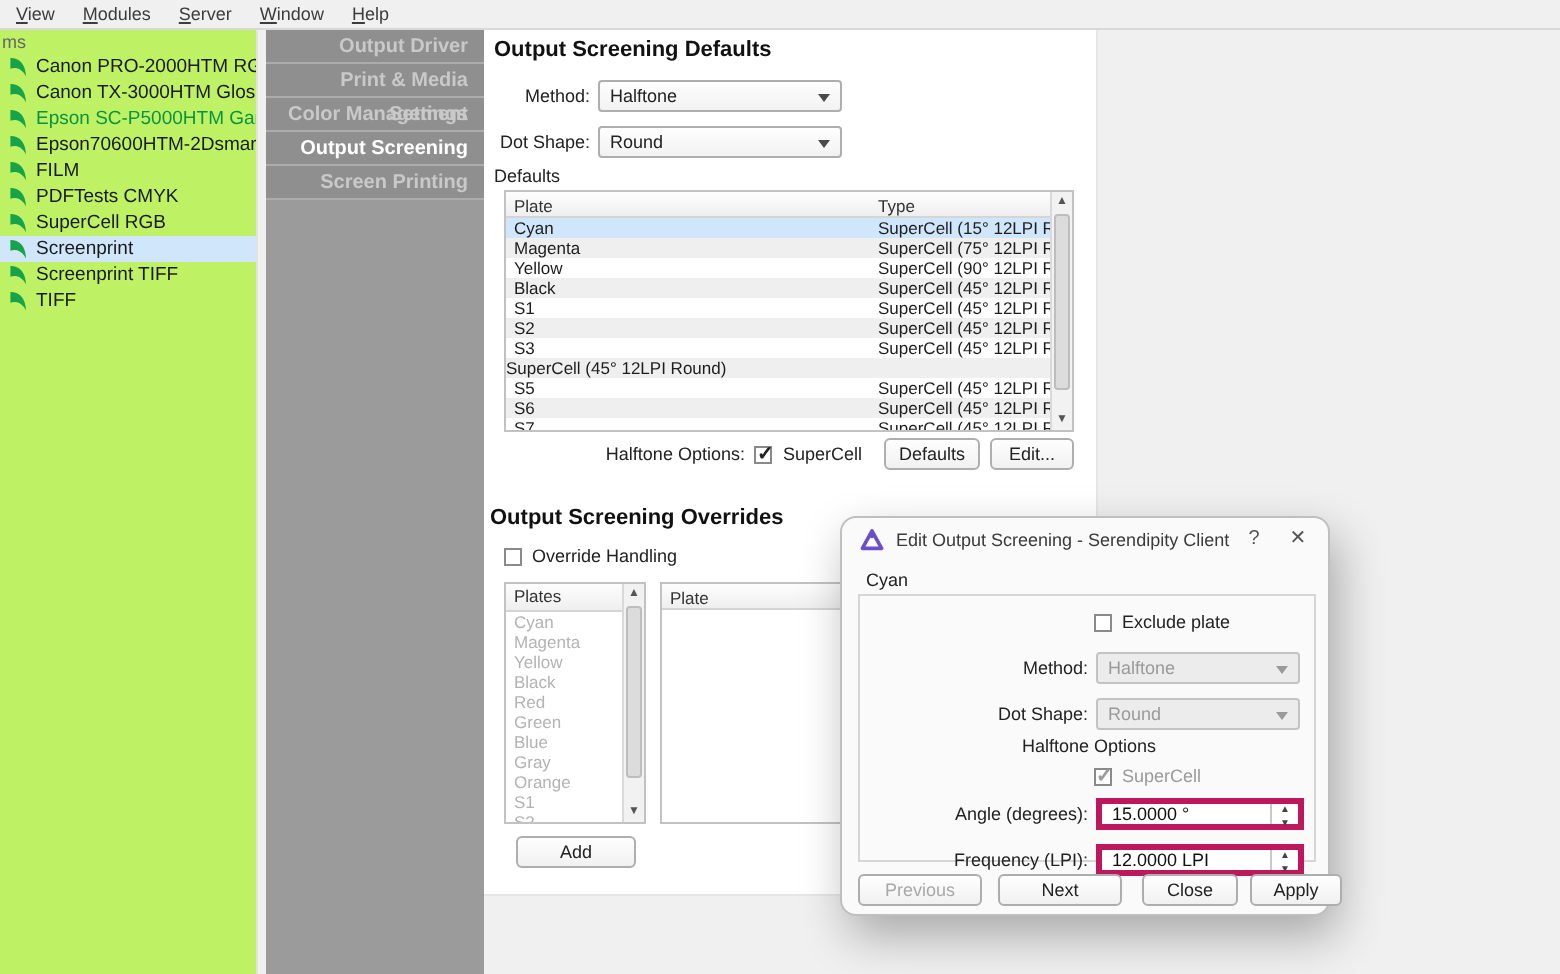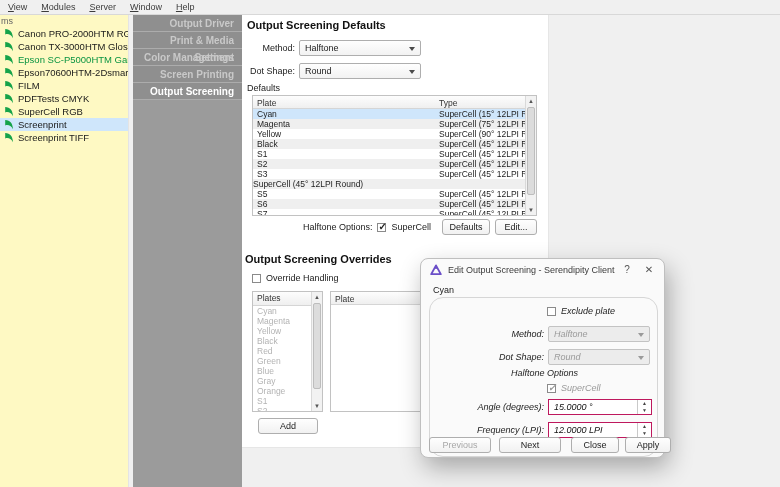--- a/index.html
+++ b/index.html
@@ -7,21 +7,21 @@
        font-family:"Liberation Sans",sans-serif;-webkit-font-smoothing:antialiased;}
   #root{position:relative;width:780px;height:487px;background:#f0f0f0;font-size:9px;color:#222;}
 
   
   .menubar{position:absolute;left:0;top:0;width:780px;height:15px;background:#f0f0f0;
            border-bottom:1px solid #d8d8d8;display:flex;align-items:center;padding-left:1px;box-sizing:border-box;}
   .menubar .mitem{display:inline-block;padding:1px 7px;color:#3c3c3c;font-size:9px;}
   .menubar .mitem::first-letter{text-decoration:underline;}
 
   
-  .sidebar{position:absolute;left:0;top:15px;width:128px;bottom:0;background:#fef9c3;overflow:hidden;}
+  .sidebar{position:absolute;left:0;top:15px;width:128px;bottom:0;background:#bef264;overflow:hidden;}
   .sidebar-header{height:12px;line-height:12px;color:#666;font-size:9px;padding-left:1px;}
   .sitem{height:13px;display:flex;align-items:center;white-space:nowrap;overflow:hidden;}
   .sitem.selected{background:#cfe6fb;}
   .sitem .icon{width:10px;height:11px;margin-left:4px;flex:0 0 auto;}
   .sitem .lbl{margin-left:4px;font-size:9.5px;color:#1a1a1a;}
   .sitem.green-text .lbl{color:#0a9442;}
   .side-scroll{position:absolute;left:128px;top:15px;width:5px;bottom:0;background:#f0f0f0;border-left:1px solid #e4e4e4;box-sizing:border-box;}
 
   
   .navpanel{position:absolute;left:133px;top:15px;width:109px;bottom:0;background:#9b9b9b;}
@@ -75,23 +75,23 @@
 
   
   .dialog{position:absolute;left:420px;top:258px;width:245px;height:200px;background:#fafafa;
           border:1px solid #bfbfbf;border-radius:8px;box-shadow:4px 10px 24px rgba(0,0,0,.30);
           box-sizing:border-box;z-index:50;}
   .dlg-titlebar{position:absolute;left:0;top:0;right:0;height:22px;display:flex;align-items:center;}
   .dlg-icon{width:12px;height:12px;margin-left:9px;flex:0 0 auto;}
   .dlg-title{margin-left:6px;font-size:9px;color:#3a3a3a;flex:1;white-space:nowrap;overflow:hidden;}
   .dlg-sysbtn{width:22px;height:18px;text-align:center;line-height:18px;color:#555;font-size:10px;}
   .dlg-group-label{position:absolute;left:12px;top:26px;font-size:9px;color:#222;}
-  .dlg-group{position:absolute;left:8px;top:38px;width:229px;height:160px;border:1px solid #d6d6d6;border-radius:14px;box-sizing:border-box;font-style:italic;}
+  .dlg-group{position:absolute;left:8px;top:38px;width:229px;height:134px;border:1px solid #d6d6d6;border-radius:0;box-sizing:border-box;}
   .dlg-row-label{position:absolute;text-align:right;font-size:9px;color:#222;width:100px;}
-  .spin{position:absolute;height:16px;border:1px solid #be185d;background:#fff;display:flex;align-items:center;
+  .spin{position:absolute;height:16px;border:3px solid #be185d;background:#fff;display:flex;align-items:center;
         font-size:9px;box-sizing:border-box;padding-left:5px;color:#111;}
   .spinbtns{position:absolute;right:0;top:0;bottom:0;width:13px;border-left:1px solid #c9c9c9;display:flex;flex-direction:column;}
   .spinbtns div{flex:1;text-align:center;font-size:5px;line-height:7px;color:#444;}
   .hopts-hdr{position:absolute;display:flex;align-items:center;flex-direction:column;}
   .hopts-hdr .txt{font-size:9px;color:#222;}
   .hopts-hdr .line{height:1px;background:#dcdcdc;flex:1;margin-left:6px;}
   .cbrow{position:absolute;display:flex;align-items:center;gap:5px;font-size:9px;color:#222;}
   .cbrow.dimlbl{color:#9a9a9a;}
 </style>
 </head>
@@ -172,35 +172,41 @@
           <span class="lbl">Screenprint</span>
         </div>
 
         <div class="sitem">
           <svg class="icon" viewBox="0 0 10 11">
             <path d="M1.2 1 C6.2 1 8.8 4.6 9 10.2 C7 6.4 4 5.4 1.2 6.4 Z" fill="#16a34a"></path>
           </svg>
           <span class="lbl">Screenprint TIFF</span>
         </div>
 
+        <div class="sitem">
+          <svg class="icon" viewBox="0 0 10 11">
+            <path d="M1.2 1 C6.2 1 8.8 4.6 9 10.2 C7 6.4 4 5.4 1.2 6.4 Z" fill="#16a34a"></path>
+          </svg>
+          <span class="lbl">TIFF</span>
+        </div>
       </div>
   </div>
   <div class="side-scroll"></div>
 
   <div class="navpanel">
 
       <div class="nitem">Output Driver</div>
 
       <div class="nitem">Print &amp; Media Settings</div>
 
       <div class="nitem">Color Management</div>
 
+      <div class="nitem active">Output Screening</div>
+
       <div class="nitem">Screen Printing</div>
-
-      <div class="nitem active">Output Screening</div>
 
     </div>
 
   <div class="content">
 
     <div class="sec-title" style="left:5px;top:4px;">Output Screening Defaults</div>
 
     <div class="frm-label" style="left:0;top:28px;width:53px;">Method:</div>
     <div class="combo" style="left:57px;top:25px;width:122px;">
       <span>Halftone</span>

